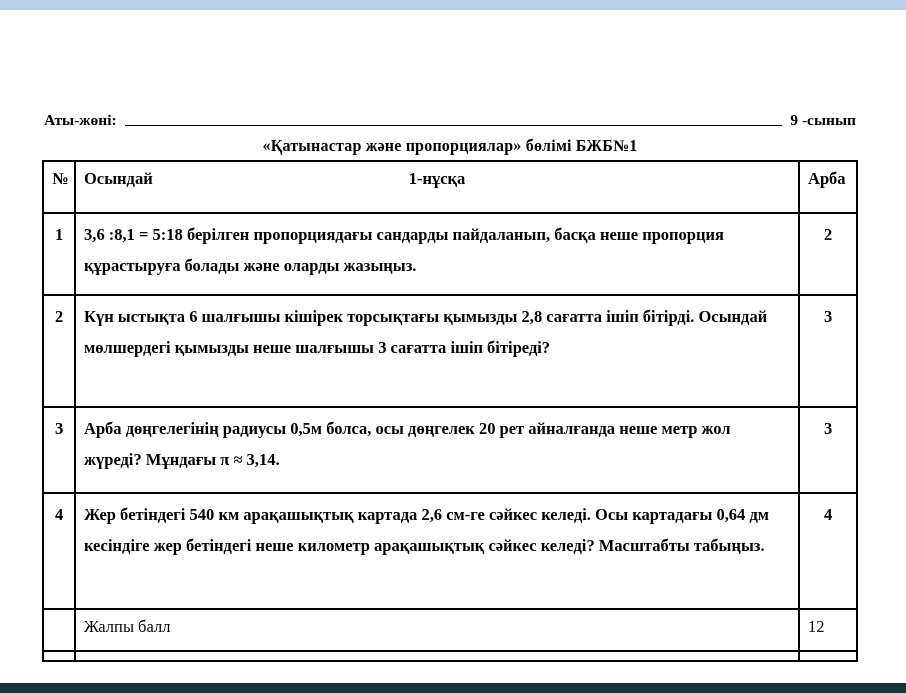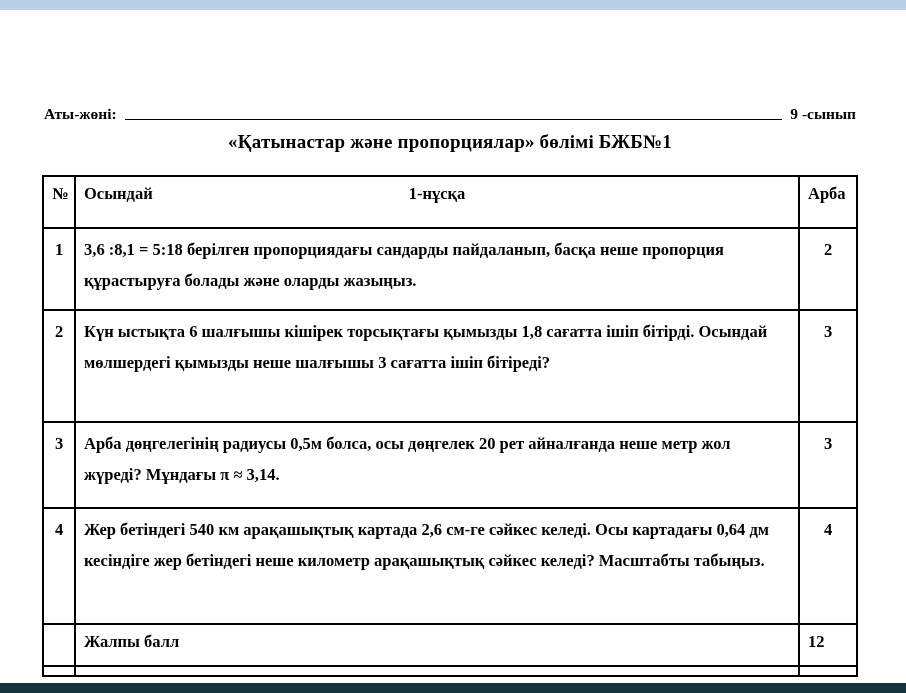--- a/index.html
+++ b/index.html
@@ -31,35 +31,35 @@
     position: absolute;
     left: 42px;
     top: 96px;
     width: 816px;
   }
   .name-row {
     display: flex;
     align-items: flex-end;
     font-weight: bold;
     font-size: 15.5px;
-    margin: 9px 2px 8px 2px;
+    margin: 15px 2px 8px 2px;
     color: #000;
   }
   .name-line {
     flex: 1;
     border-bottom: 1.6px solid #000;
     height: 2px;
     margin: 0 8px 3px 8px;
   }
   .title {
     text-align: center;
     font-weight: bold;
-    font-size: 19px;
+    font-size: 16px;
     color: #000;
-    margin-bottom: 22px;
+    margin-bottom: 5px;
     letter-spacing: 0.2px;
   }
   table.tasks {
     border-collapse: collapse;
     width: 100%;
     table-layout: fixed;
   }
   table.tasks td {
     border: 2px solid #000;
     color: #000;
@@ -90,21 +90,21 @@
   td.num-cell { text-align: center; padding-left: 2px; padding-right: 2px; }
   td.num-mid  { vertical-align: middle; }
   td.score-cell { text-align: center; }
 
   tr.row-1 td { height: 70px; }
   tr.row-2 td { height: 100px; }
   tr.row-3 td { height: 74px; }
   tr.row-4 td { height: 104px; }
   tr.total-row td {
     height: 30px;
-    font-weight: bold;
+    font-weight: normal;
     line-height: 1.5;
   }
   tr.spacer-row td { height: 8px; padding: 0; }
 </style>
 </head>
 <body>
 
 <div class="page">
 
   <div class="top-bar" style="background: rgb(183, 207, 232);"></div>
@@ -139,21 +139,21 @@
       </tr>
 
       <tr class="row-1">
         <td class="num-cell num-mid">1</td>
         <td>3,6 :8,1 = 5:18 берілген пропорциядағы сандарды пайдаланып, басқа неше пропорция құрастыруға болады және оларды жазыңыз.</td>
         <td class="score-cell">2</td>
       </tr>
 
       <tr class="row-2">
         <td class="num-cell">2</td>
-        <td>Күн ыстықта 6 шалғышы кішірек торсықтағы қымызды 1,8 сағатта ішіп бітірді. Осындай мөлшердегі қымызды неше шалғышы 3 сағатта ішіп бітіреді?</td>
+        <td>Күн ыстықта 6 шалғышы кішірек торсықтағы қымызды 2,8 сағатта ішіп бітірді. Осындай мөлшердегі қымызды неше шалғышы 3 сағатта ішіп бітіреді?</td>
         <td class="score-cell">3</td>
       </tr>
 
       <tr class="row-3">
         <td class="num-cell">3</td>
         <td>Арба дөңгелегінің радиусы 0,5м болса, осы дөңгелек 20 рет айналғанда неше метр жол жүреді? Мұндағы π ≈ 3,14.</td>
         <td class="score-cell">3</td>
       </tr>
 
       <tr class="row-4">

